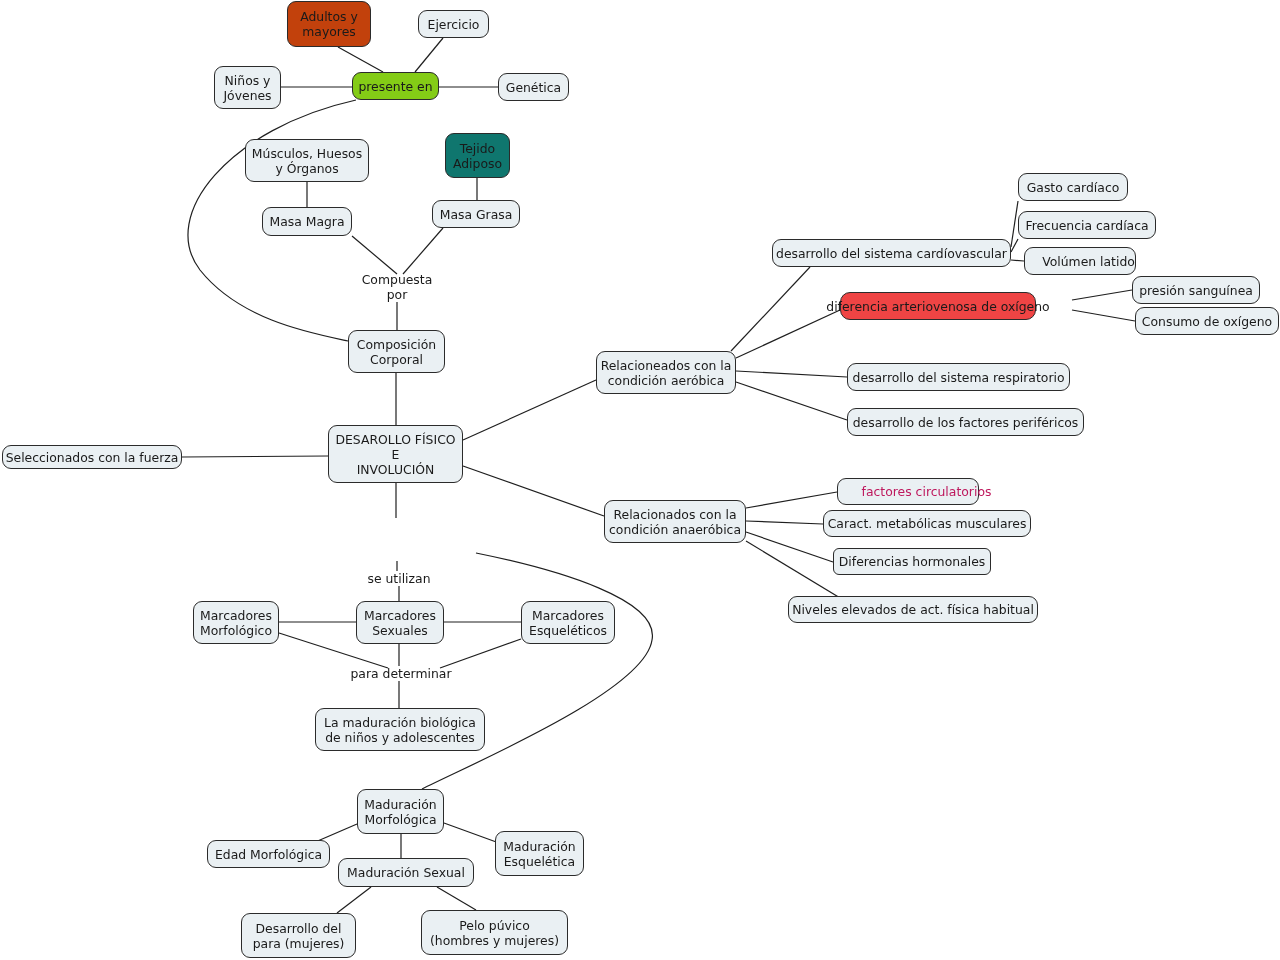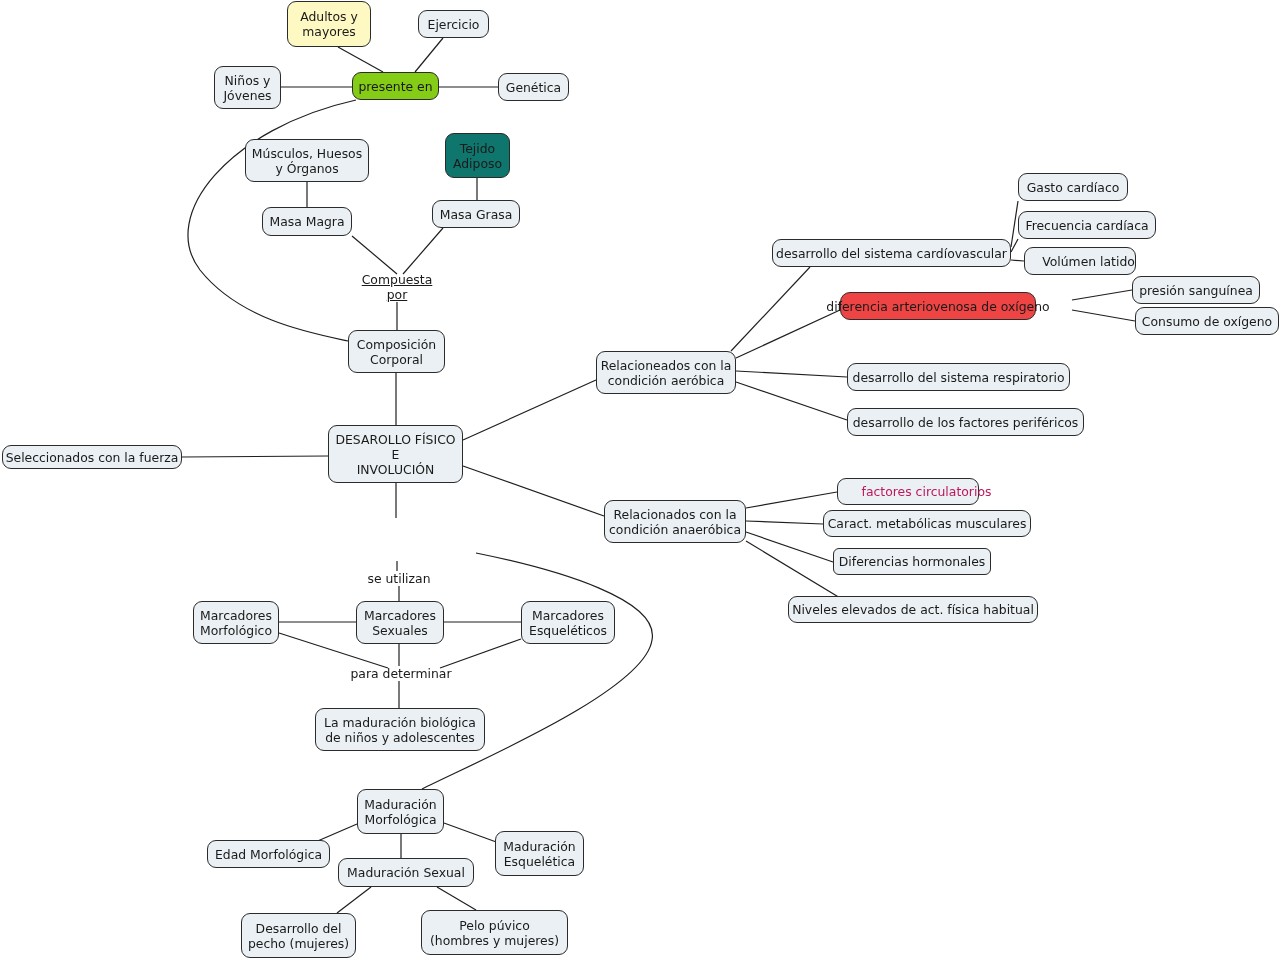--- a/index.html
+++ b/index.html
@@ -90,21 +90,21 @@
       <path d="M 521 639 L 440 668" fill="none" stroke="#1f1f1f" stroke-width="1.2"></path>
       <path d="M 399 644 L 399 666" fill="none" stroke="#1f1f1f" stroke-width="1.2"></path>
       <path d="M 399 681 L 399 708" fill="none" stroke="#1f1f1f" stroke-width="1.2"></path>
       <path d="M 476 553 C 560 570 660 600 652 640 C 645 690 480 760 422 789" fill="none" stroke="#1f1f1f" stroke-width="1.2"></path>
       <path d="M 357 824 L 313 843" fill="none" stroke="#1f1f1f" stroke-width="1.2"></path>
       <path d="M 444 823 L 499 843" fill="none" stroke="#1f1f1f" stroke-width="1.2"></path>
       <path d="M 401 834 L 401 858" fill="none" stroke="#1f1f1f" stroke-width="1.2"></path>
       <path d="M 371 887 L 337 913" fill="none" stroke="#1f1f1f" stroke-width="1.2"></path>
       <path d="M 437 887 L 476 910" fill="none" stroke="#1f1f1f" stroke-width="1.2"></path>
     </svg>
-<div class="node" style="left: 287px; top: 1px; width: 84px; height: 46px; background: #fef9c3; border-color: rgb(43, 43, 43); color: rgb(26, 26, 26);">Adultos y
+<div class="node" style="left: 287px; top: 1px; width: 84px; height: 46px; background: #c2410c; border-color: rgb(43, 43, 43); color: rgb(26, 26, 26);">Adultos y
 mayores</div>
     <div class="node" style="left: 418px; top: 10px; width: 71px; height: 28px; background: rgb(234, 240, 243); border-color: rgb(43, 43, 43); color: rgb(26, 26, 26);">Ejercicio</div>
     <div class="node" style="left: 214px; top: 66px; width: 67px; height: 43px; background: rgb(234, 240, 243); border-color: rgb(43, 43, 43); color: rgb(26, 26, 26);">Niños y
 Jóvenes</div>
     <div class="node" style="left: 352px; top: 72px; width: 87px; height: 28px; background: #84cc16; border-color: rgb(43, 43, 43); color: rgb(26, 26, 26);">presente en</div>
     <div class="node" style="left: 498px; top: 73px; width: 71px; height: 28px; background: rgb(234, 240, 243); border-color: rgb(43, 43, 43); color: rgb(26, 26, 26);">Genética</div>
     <div class="node" style="left: 245px; top: 139px; width: 124px; height: 43px; background: rgb(234, 240, 243); border-color: rgb(43, 43, 43); color: rgb(26, 26, 26);">Músculos, Huesos
 y Órganos</div>
     <div class="node" style="left: 445px; top: 133px; width: 65px; height: 45px; background: #0f766e; border-color: rgb(43, 43, 43); color: rgb(26, 26, 26);">Tejido
 Adiposo</div>
@@ -124,37 +124,37 @@
 Esqueléticos</div>
     <div class="node" style="left: 315px; top: 708px; width: 170px; height: 43px; background: rgb(234, 240, 243); border-color: rgb(43, 43, 43); color: rgb(26, 26, 26);">La maduración biológica
 de niños y adolescentes</div>
     <div class="node" style="left: 357px; top: 789px; width: 87px; height: 45px; background: rgb(234, 240, 243); border-color: rgb(43, 43, 43); color: rgb(26, 26, 26);">Maduración
 Morfológica</div>
     <div class="node" style="left: 207px; top: 840px; width: 123px; height: 28px; background: rgb(234, 240, 243); border-color: rgb(43, 43, 43); color: rgb(26, 26, 26);">Edad Morfológica</div>
     <div class="node" style="left: 495px; top: 831px; width: 89px; height: 45px; background: rgb(234, 240, 243); border-color: rgb(43, 43, 43); color: rgb(26, 26, 26);">Maduración
 Esquelética</div>
     <div class="node" style="left: 338px; top: 858px; width: 136px; height: 29px; background: rgb(234, 240, 243); border-color: rgb(43, 43, 43); color: rgb(26, 26, 26);">Maduración Sexual</div>
     <div class="node" style="left: 241px; top: 913px; width: 115px; height: 45px; background: rgb(234, 240, 243); border-color: rgb(43, 43, 43); color: rgb(26, 26, 26);">Desarrollo del
-pecho (mujeres)</div>
+para (mujeres)</div>
     <div class="node" style="left: 421px; top: 910px; width: 147px; height: 45px; background: rgb(234, 240, 243); border-color: rgb(43, 43, 43); color: rgb(26, 26, 26);">Pelo púvico
 (hombres y mujeres)</div>
     <div class="node" style="left: 596px; top: 351px; width: 140px; height: 43px; background: rgb(234, 240, 243); border-color: rgb(43, 43, 43); color: rgb(26, 26, 26);">Relacioneados con la
 condición aeróbica</div>
     <div class="node" style="left: 772px; top: 239px; width: 239px; height: 28px; background: rgb(234, 240, 243); border-color: rgb(43, 43, 43); color: rgb(26, 26, 26);">desarrollo del sistema cardíovascular</div>
     <div class="node" style="left: 1018px; top: 173px; width: 110px; height: 28px; background: rgb(234, 240, 243); border-color: rgb(43, 43, 43); color: rgb(26, 26, 26);">Gasto cardíaco</div>
     <div class="node" style="left: 1018px; top: 211px; width: 138px; height: 28px; background: rgb(234, 240, 243); border-color: rgb(43, 43, 43); color: rgb(26, 26, 26);">Frecuencia cardíaca</div>
     <div class="node" style="left: 1024px; top: 247px; width: 112px; height: 28px; background: rgb(234, 240, 243); border-color: rgb(43, 43, 43); color: rgb(26, 26, 26); padding-left: 24px;">Volúmen latido</div>
     <div class="node" style="left: 840px; top: 292px; width: 196px; height: 28px; background: #ef4444; border-color: rgb(43, 43, 43); color: rgb(26, 26, 26); border-radius: 10px;">diferencia arteriovenosa de oxígeno</div>
     <div class="node" style="left: 1132px; top: 276px; width: 128px; height: 28px; background: rgb(234, 240, 243); border-color: rgb(43, 43, 43); color: rgb(26, 26, 26);">presión sanguínea</div>
     <div class="node" style="left: 1135px; top: 307px; width: 144px; height: 28px; background: rgb(234, 240, 243); border-color: rgb(43, 43, 43); color: rgb(26, 26, 26);">Consumo de oxígeno</div>
     <div class="node" style="left: 847px; top: 363px; width: 223px; height: 28px; background: rgb(234, 240, 243); border-color: rgb(43, 43, 43); color: rgb(26, 26, 26);">desarrollo del sistema respiratorio</div>
     <div class="node" style="left: 847px; top: 408px; width: 237px; height: 28px; background: rgb(234, 240, 243); border-color: rgb(43, 43, 43); color: rgb(26, 26, 26);">desarrollo de los factores periféricos</div>
     <div class="node" style="left: 604px; top: 500px; width: 142px; height: 43px; background: rgb(234, 240, 243); border-color: rgb(43, 43, 43); color: rgb(26, 26, 26);">Relacionados con la
 condición anaeróbica</div>
     <div class="node" style="left: 837px; top: 478px; width: 142px; height: 27px; background: rgb(234, 240, 243); border-color: rgb(43, 43, 43); color: #be185d; padding-left: 44px;">factores circulatorios</div>
     <div class="node" style="left: 823px; top: 510px; width: 208px; height: 27px; background: rgb(234, 240, 243); border-color: rgb(43, 43, 43); color: rgb(26, 26, 26);">Caract. metabólicas musculares</div>
     <div class="node" style="left: 833px; top: 548px; width: 158px; height: 27px; background: rgb(234, 240, 243); border-color: rgb(43, 43, 43); color: rgb(26, 26, 26); border-radius: 6px;">Diferencias hormonales</div>
     <div class="node" style="left: 788px; top: 596px; width: 250px; height: 27px; background: rgb(234, 240, 243); border-color: rgb(43, 43, 43); color: rgb(26, 26, 26);">Niveles elevados de act. física habitual</div>
-    <div class="edge-label" style="left: 357px; top: 272px; width: 80px; color: rgb(26, 26, 26); text-decoration: underline;">Compuesta
+    <div class="edge-label" style="left: 357px; top: 272px; width: 80px; color: rgb(26, 26, 26);">Compuesta
 por</div>
     <div class="edge-label" style="left: 359px; top: 571px; width: 80px; color: rgb(26, 26, 26);">se utilizan</div>
     <div class="edge-label" style="left: 345px; top: 666px; width: 112px; color: rgb(26, 26, 26);">para determinar</div>
   </div>
 
 </body></html>

